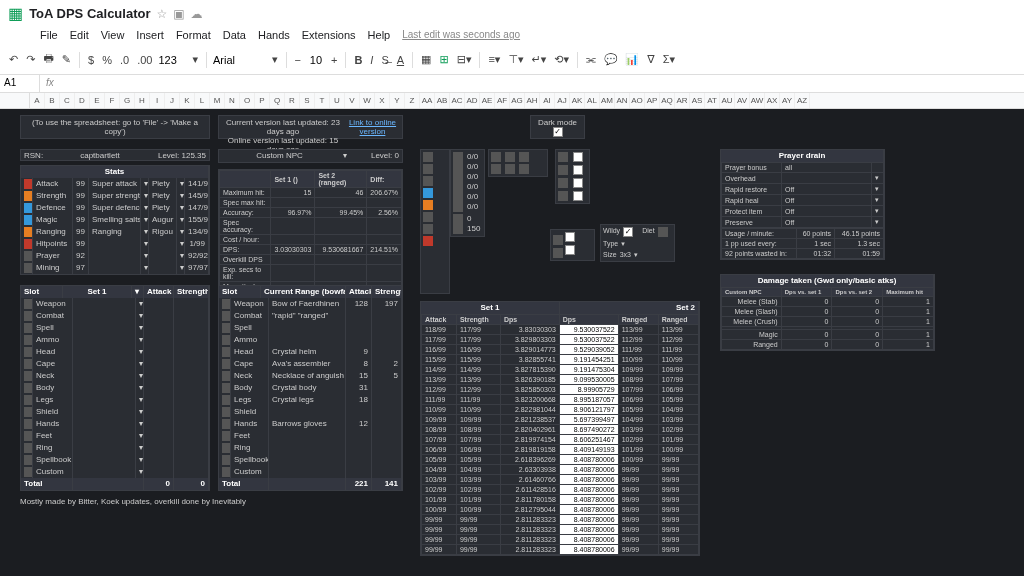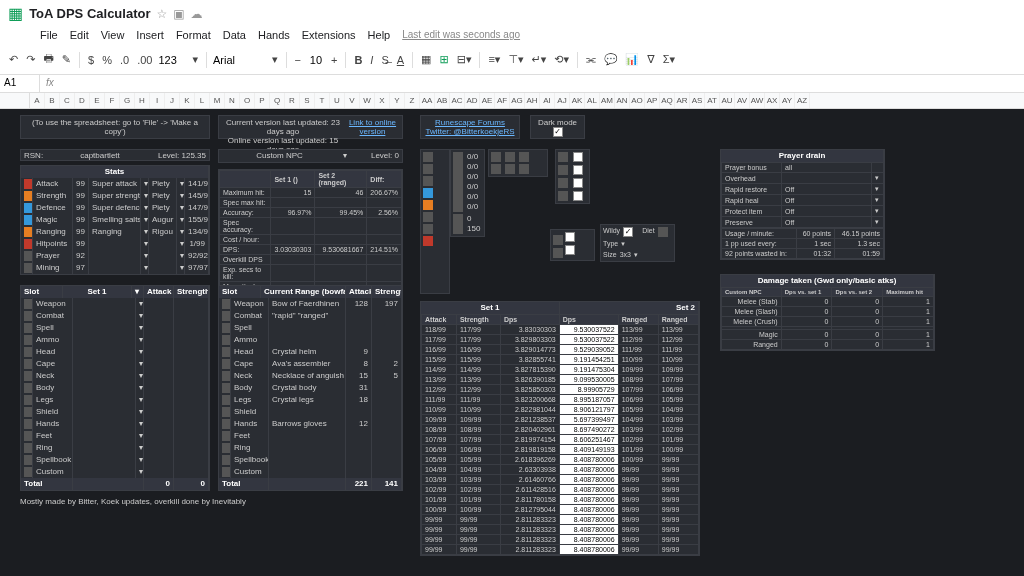--- a/index.html
+++ b/index.html
@@ -169,24 +169,20 @@
   <div class="dark-panel" style="left:20px;top:6px;width:190px;text-align:center;padding:2px">
     <div>(To use the spreadsheet: go to 'File' -&gt; 'Make a copy')</div>
   </div>
   <div class="dark-panel" style="left:218px;top:6px;width:185px;height:24px;text-align:center;padding:2px;display:flex">
     <div style="flex:1">
       <div>Current version last updated: 23 days ago</div>
       <div>Online version last updated: 15 days ago</div>
     </div>
     <div class="link" style="width:55px">Link to online version</div>
   </div>
-  <div class="dark-panel" style="left:420px;top:6px;width:100px;height:24px;text-align:center;padding:2px">
-    <div class="link">Runescape Forums</div>
-    <div class="link">Twitter: @BitterkoekjeRS</div>
-  </div>
   <div class="dark-panel" style="left:530px;top:6px;width:55px;height:24px;text-align:center;padding:2px">
     <div>Dark mode</div>
     <span class="checkbox on"></span>
   </div>
 
   <div class="dark-panel" style="left:20px;top:40px;width:190px;height:12px;display:flex">
     <div style="width:30px" class="cell">RSN:</div>
     <div style="flex:1;text-align:center" class="cell">captbartlett</div>
     <div style="width:60px" class="cell num">Level: 125.35</div>
   </div>

